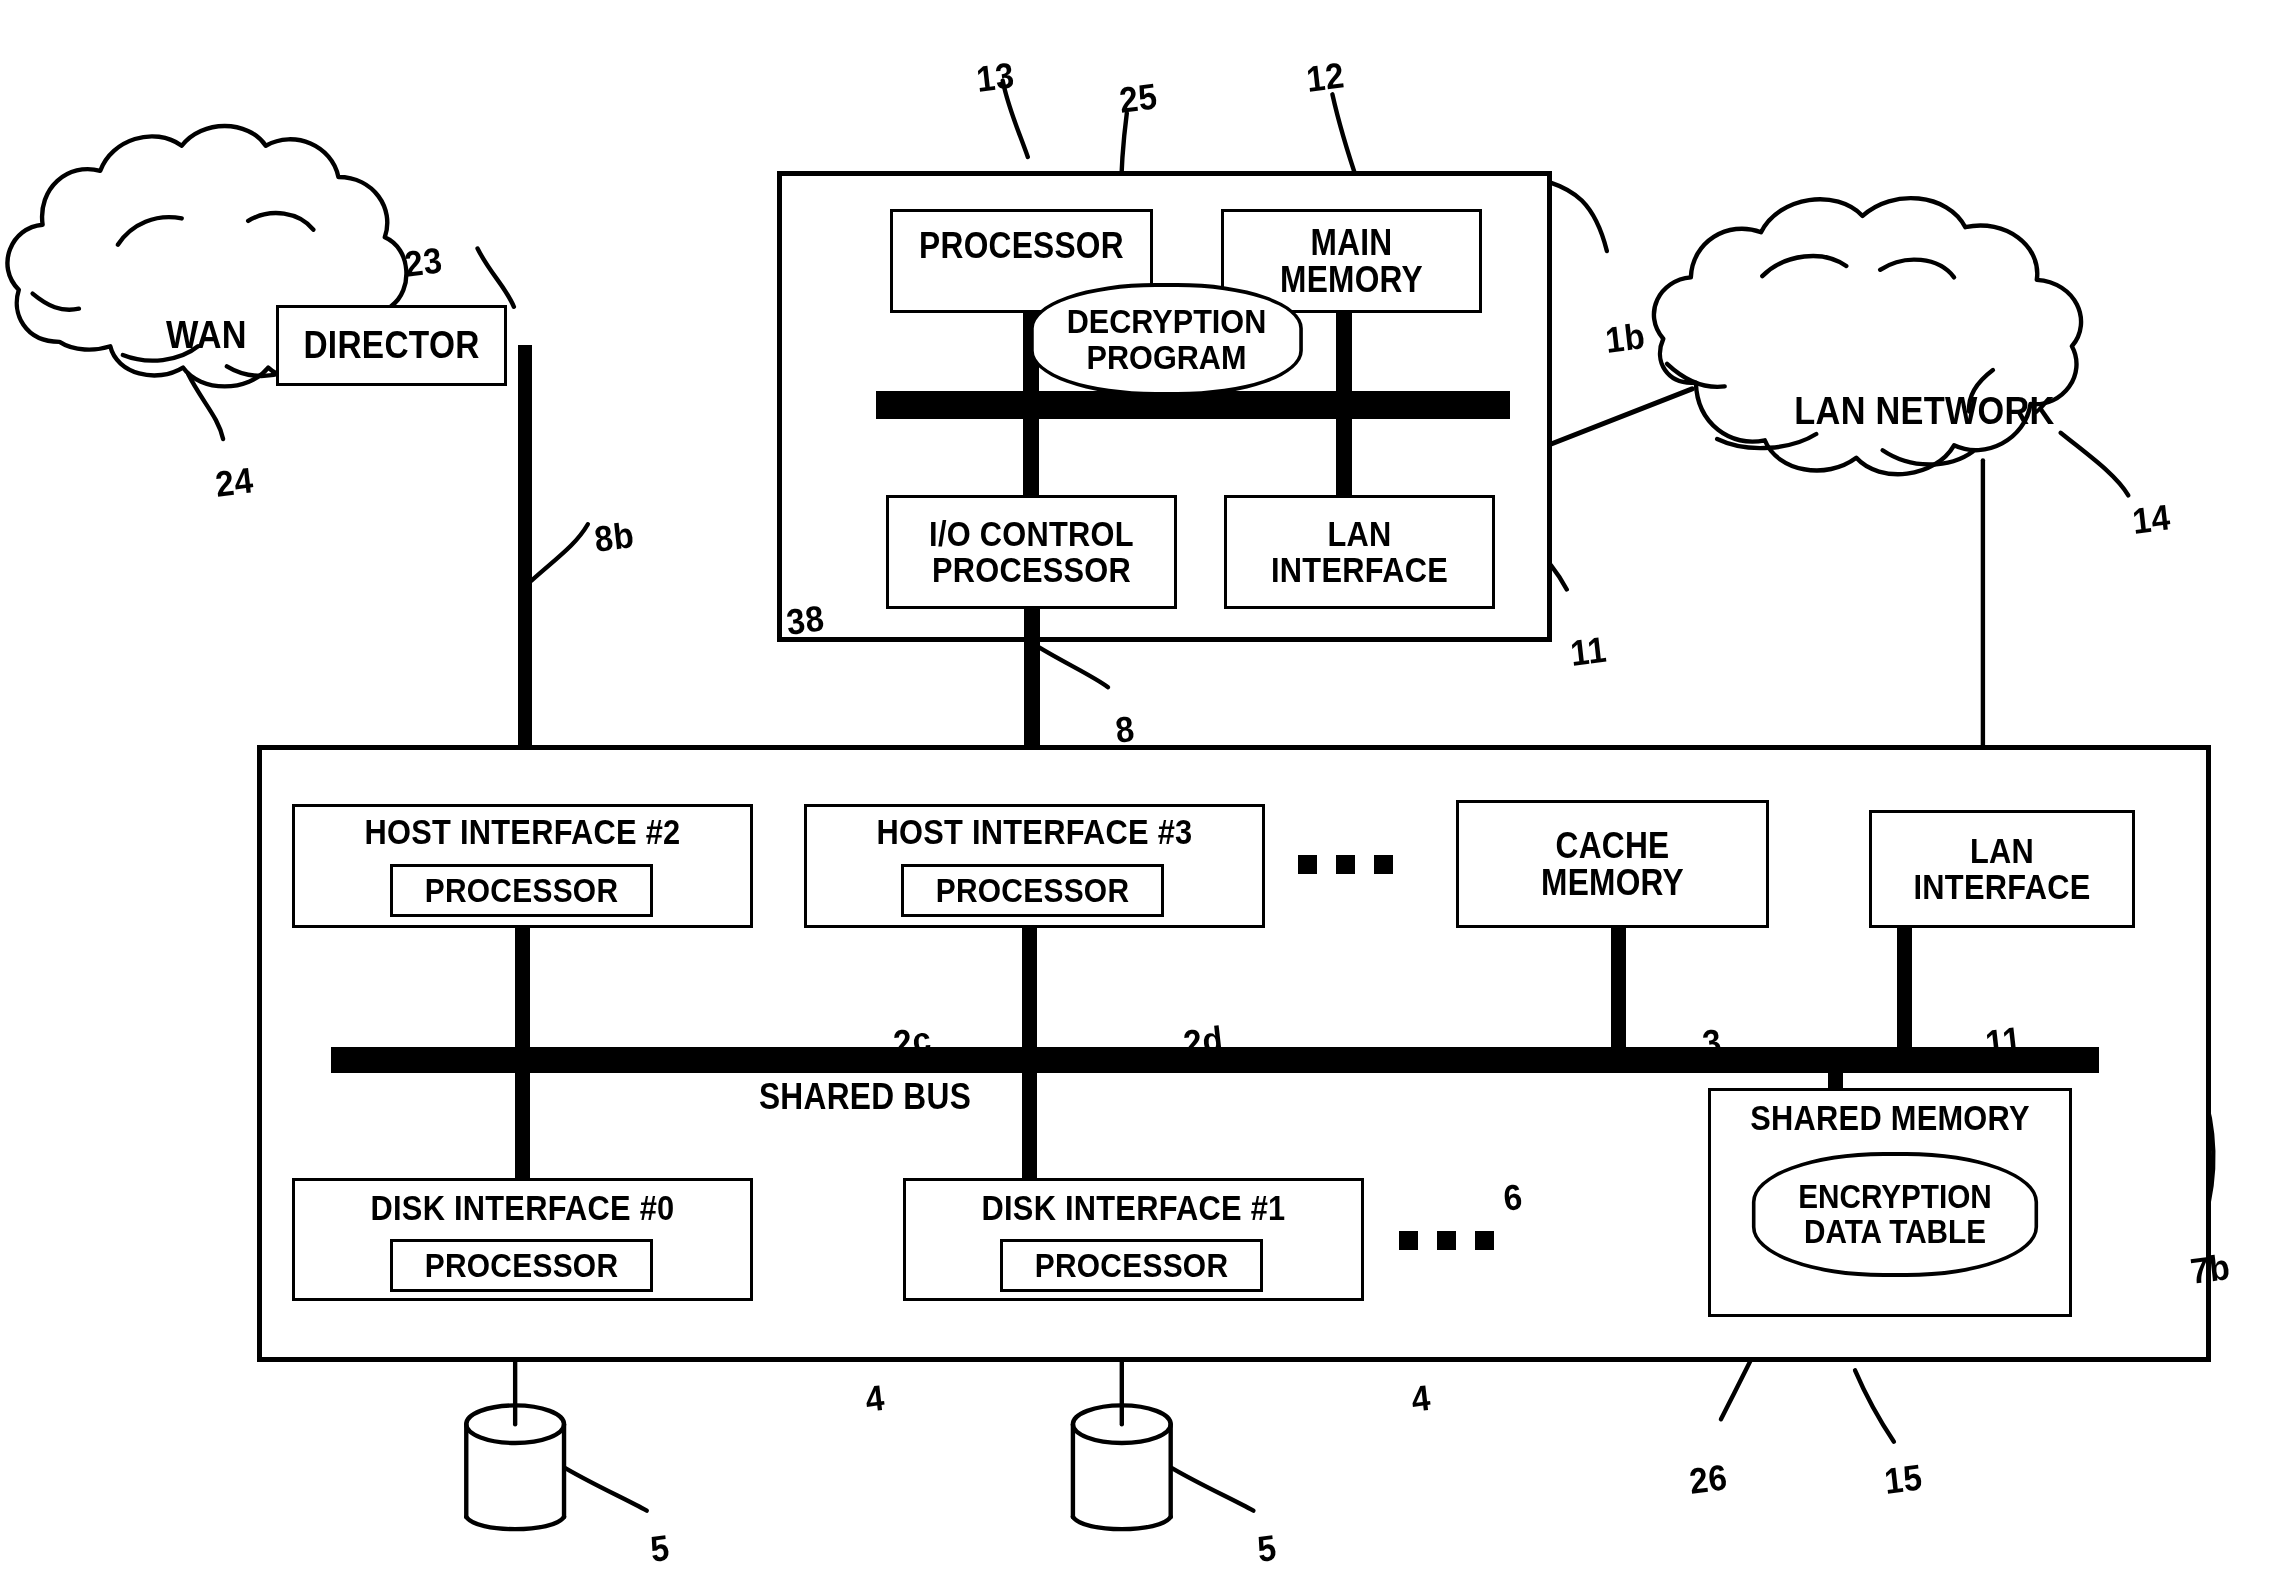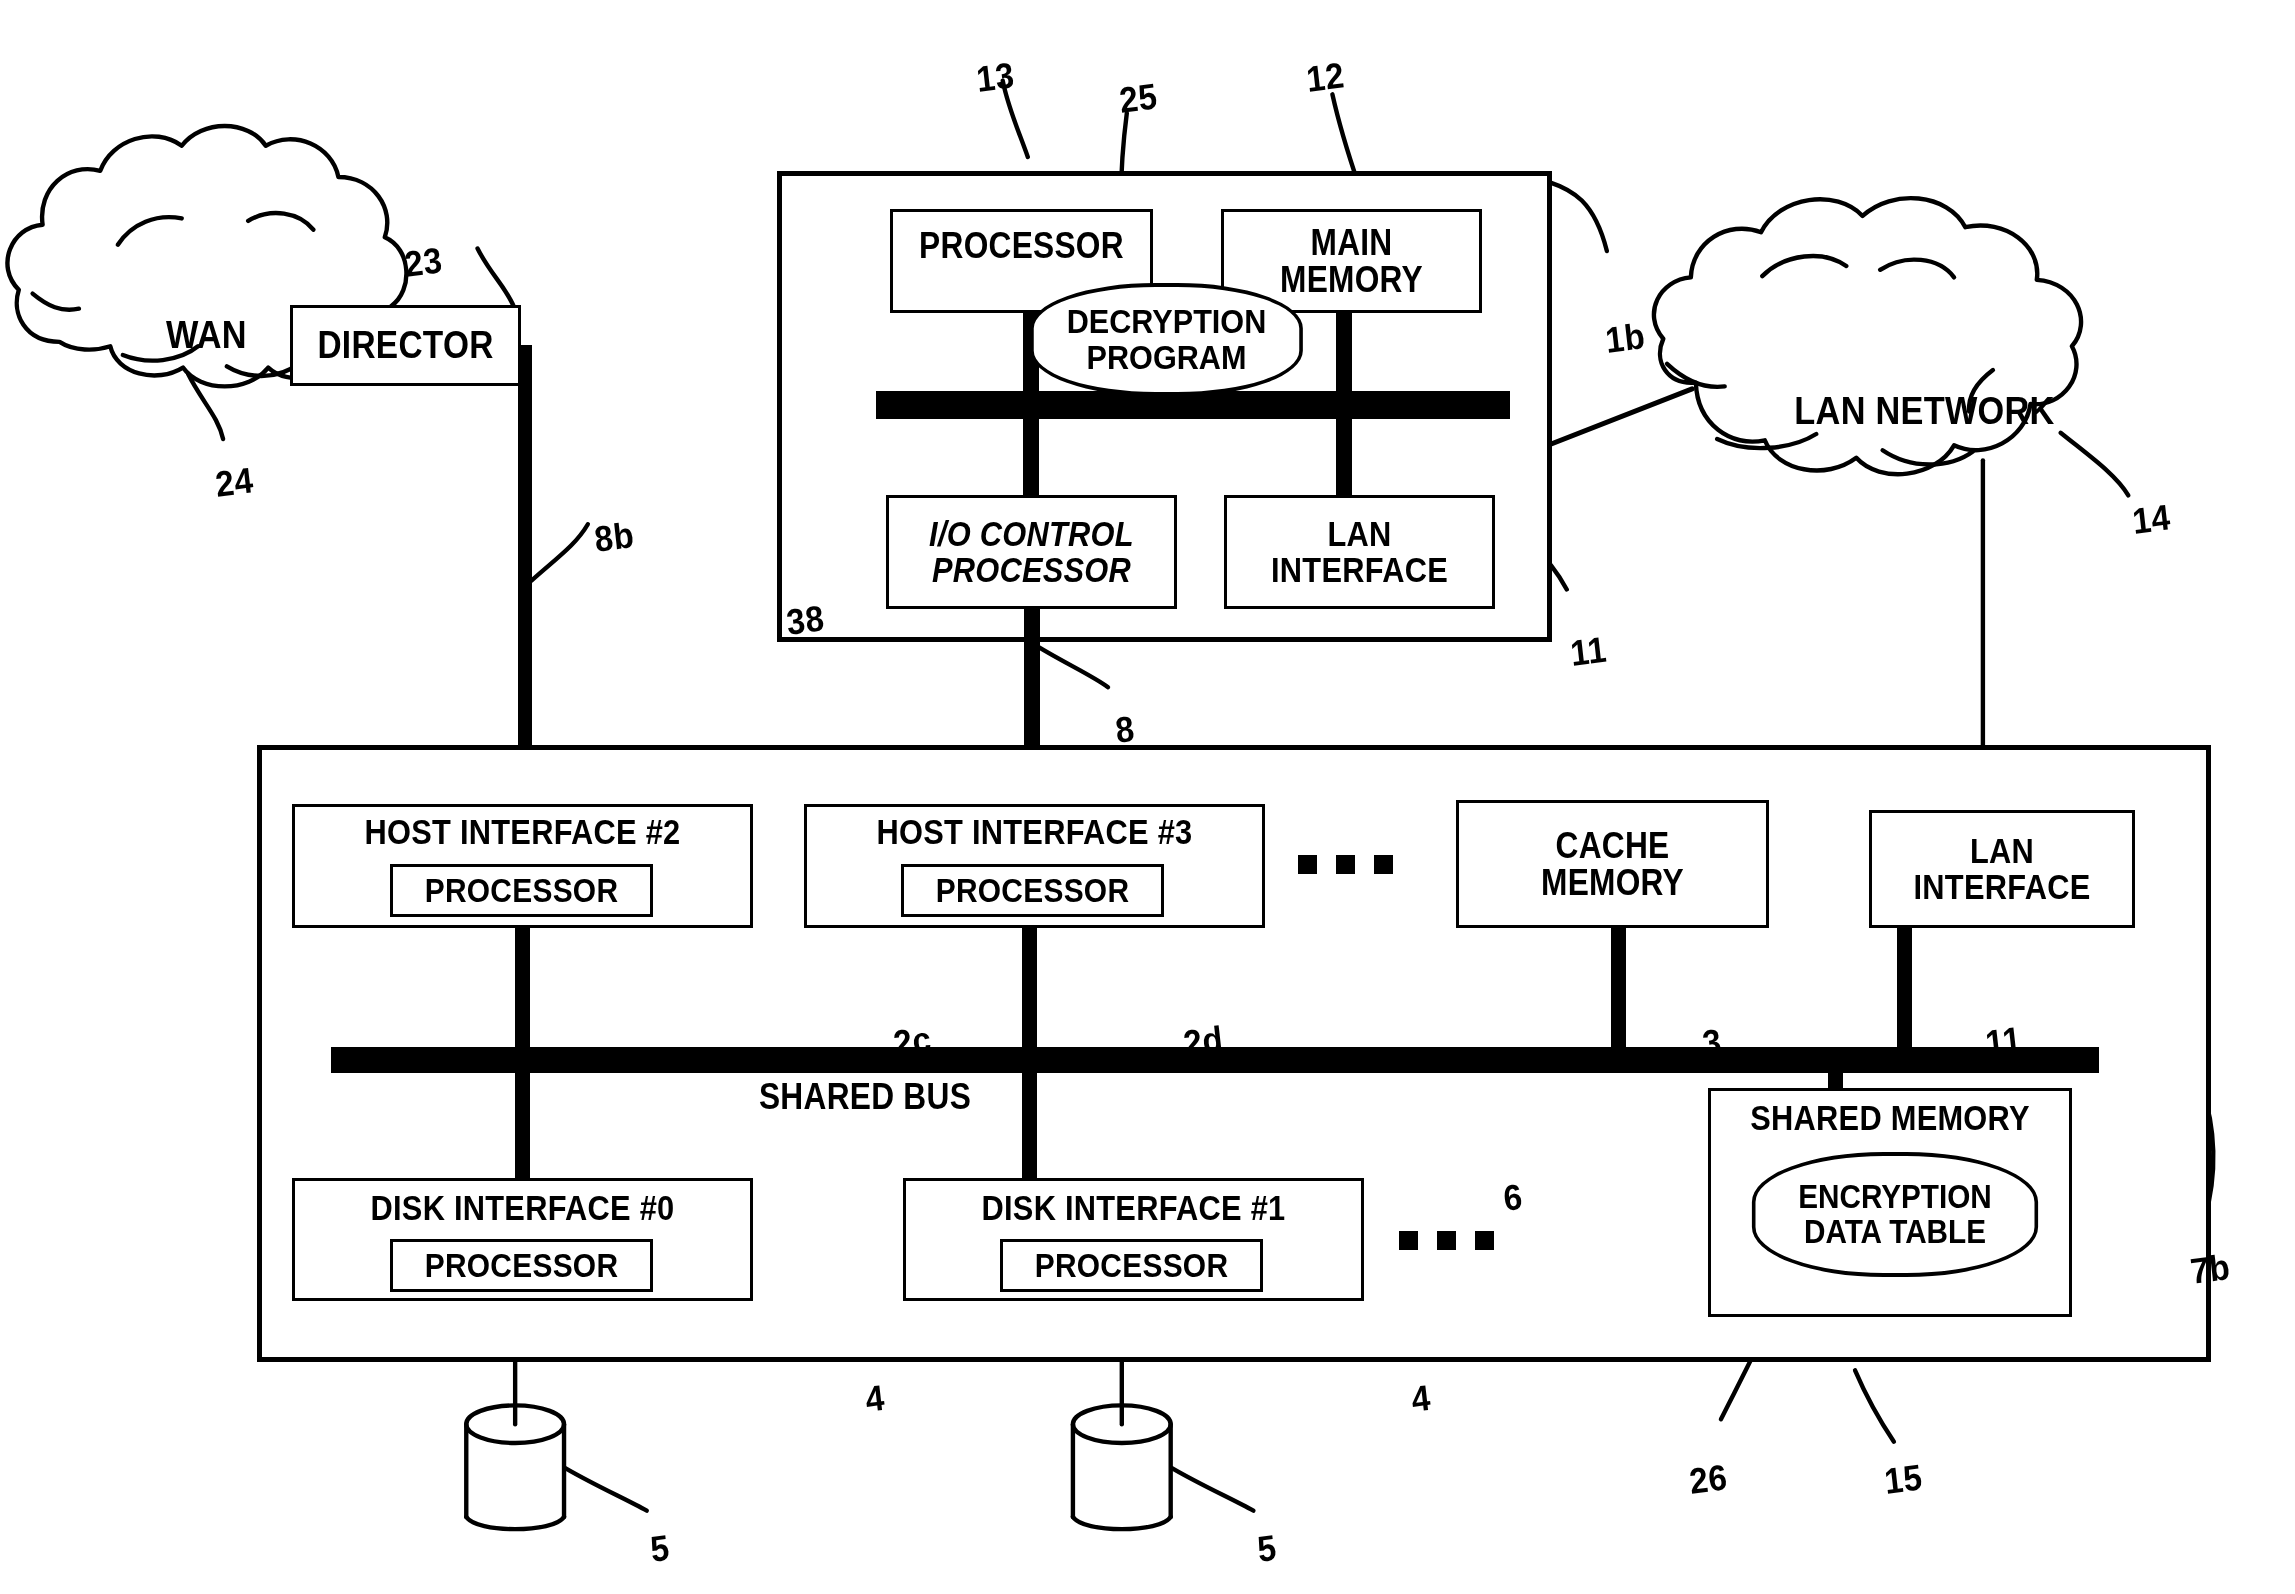--- a/index.html
+++ b/index.html
@@ -128,21 +128,21 @@
       <path d="M1870,2342 C1918,2370 1968,2392 2000,2410"></path>
 
       <path d="M822,2110 L822,2272" stroke-width="7"></path>
       <path d="M1790,2110 L1790,2272" stroke-width="7"></path>
     </g>
   </svg>
 
   <div class="lbl" style="left:100px;top:313px;width:213px;height:44px;font-size:39px;">WAN</div>
   <div class="refnum" style="left:218px;top:464px;">24</div>
 
-  <div class="box" style="left:276px;top:305px;width:231px;height:81px;margin-left:14px;">
+  <div class="box" style="left:276px;top:305px;width:231px;height:81px;">
     <span class="lbl" style="position:relative;left:0;top:0;width:100%;height:100%;font-size:38px;">DIRECTOR</span>
   </div>
   <div class="refnum" style="left:407px;top:244px;">23</div>
 
   <div class="bar" style="left:518px;top:345px;width:13.8px;height:464px;"></div>
   <div class="refnum" style="left:597px;top:519px;">8b</div>
 
   <div class="lbl" style="left:1749px;top:389px;width:351px;height:45px;font-size:39px;">LAN NETWORK</div>
   <div class="refnum" style="left:2135px;top:501px;">14</div>
 
@@ -164,21 +164,21 @@
   <div class="box" style="left:1221px;top:209px;width:261px;height:104px;">
     <span class="lbl" style="position:relative;left:0;top:0;width:100%;height:100%;font-size:36px;">MAIN
 MEMORY</span>
   </div>
   <div class="refnum" style="left:1309px;top:59px;">12</div>
 
   <div class="pill" style="left:1015px;top:283px;width:295px;height:105px;font-size:34px;">DECRYPTION
 PROGRAM</div>
   <div class="refnum" style="left:1122px;top:80px;">25</div>
 
-  <div class="box" style="left:886px;top:495px;width:291px;height:114px;font-style:italic;">
+  <div class="box" style="left:886px;top:495px;width:291px;height:114px;">
     <span class="lbl" style="position:relative;left:0;top:0;width:100%;height:100%;font-size:35px;">I/O CONTROL
 PROCESSOR</span>
   </div>
   <div class="refnum" style="left:789px;top:602px;">38</div>
 
   <div class="box" style="left:1224px;top:495px;width:271px;height:114px;">
     <span class="lbl" style="position:relative;left:0;top:0;width:100%;height:100%;font-size:35px;">LAN
 INTERFACE</span>
   </div>
   <div class="refnum" style="left:1573px;top:633px;">11</div>

